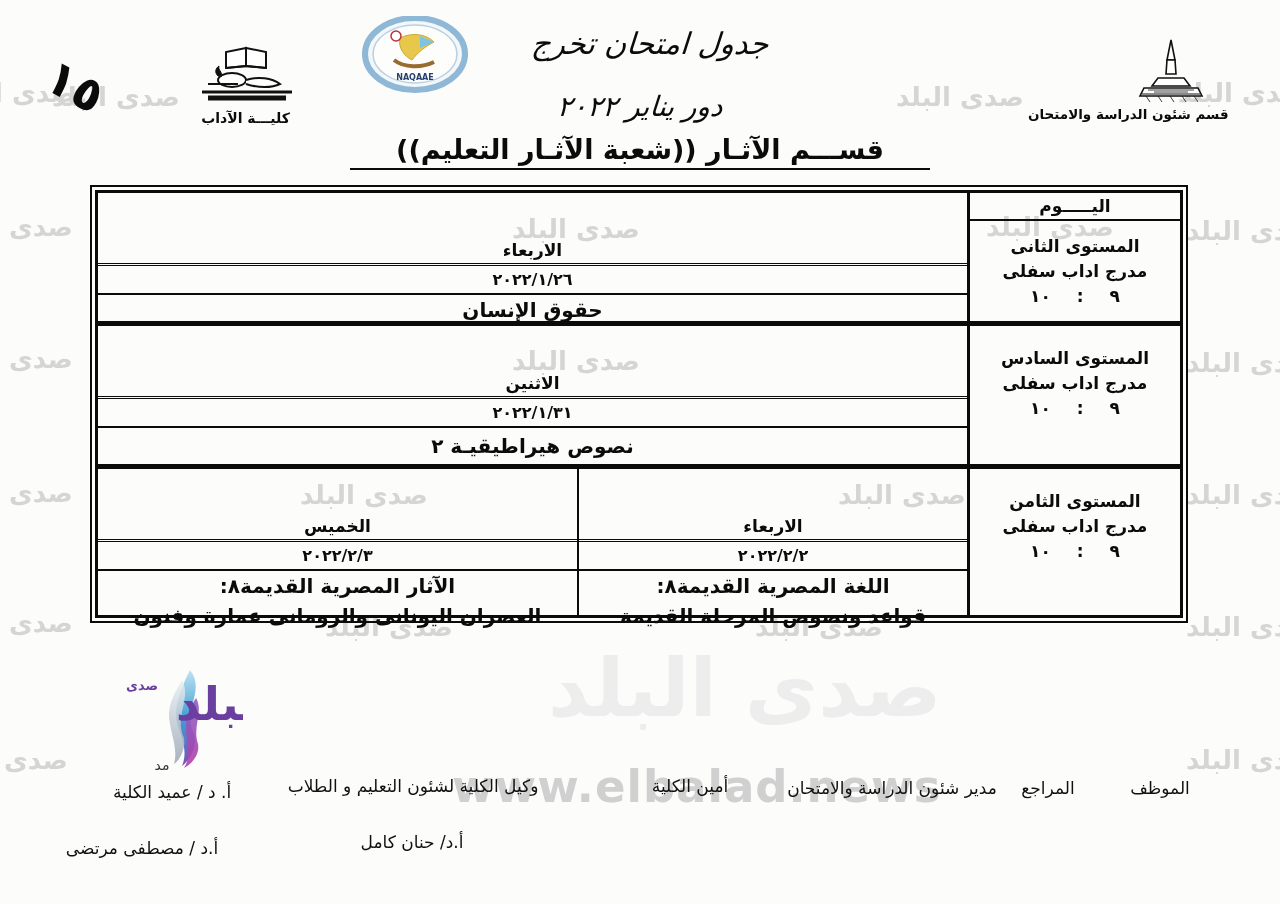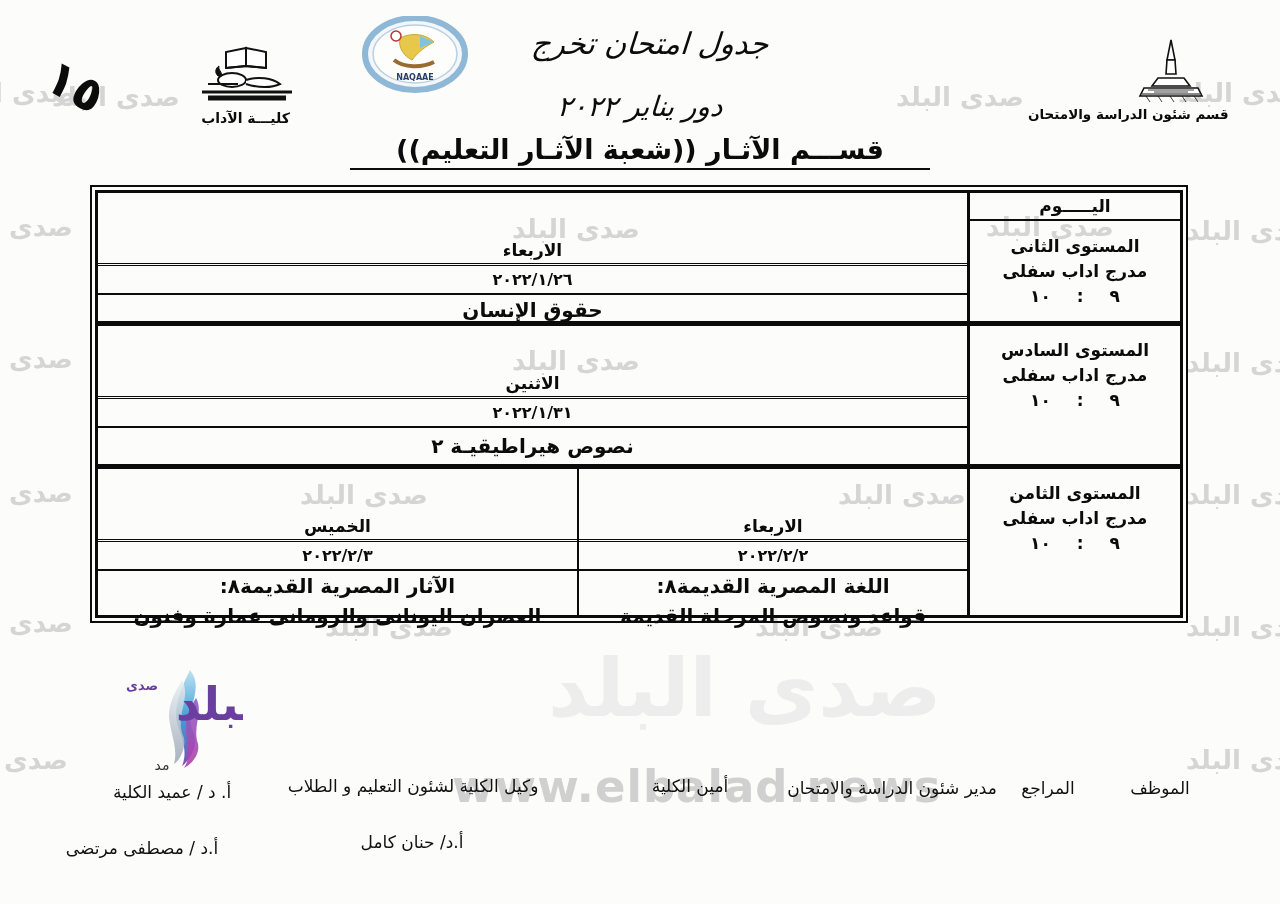--- a/index.html
+++ b/index.html
@@ -67,21 +67,21 @@
   .label-col{
     width:210px;flex:0 0 210px;border-left:3px solid #0b0b0b;
     display:flex;flex-direction:column;
   }
   .lbl-day{height:26px;line-height:26px;text-align:center;font-weight:bold;
     font-size:17px;border-bottom:2px solid #0b0b0b;}
   .lbl-date{height:27px;line-height:27px;text-align:center;font-weight:bold;
     font-size:17px;border-bottom:2px solid #0b0b0b;}
   .lbl-level{flex:1;display:flex;flex-direction:column;justify-content:center;
     align-items:center;font-weight:bold;font-size:17px;line-height:25px;text-align:center;}
-  .lbl-level.tall{justify-content:flex-start;padding-top:12px;}
+  .lbl-level.tall{justify-content:flex-start;padding-top:20px;}
   .time-line{word-spacing:20px;}
   .main-col{flex:1;display:flex;flex-direction:column;}
   .main-col.split{flex-direction:row;}
   .sub-col{display:flex;flex-direction:column;}
   .sub-col.first{flex:0 0 388px;border-left:2px solid #0b0b0b;}
   .sub-col.second{flex:1;}
   .day-row{height:26px;line-height:26px;text-align:center;font-weight:bold;
     font-size:17px;border-bottom:3px double #0b0b0b;margin-top:44px;}
   .date-row{height:27px;line-height:27px;text-align:center;font-weight:bold;
     font-size:16px;border-bottom:2px solid #0b0b0b;}

